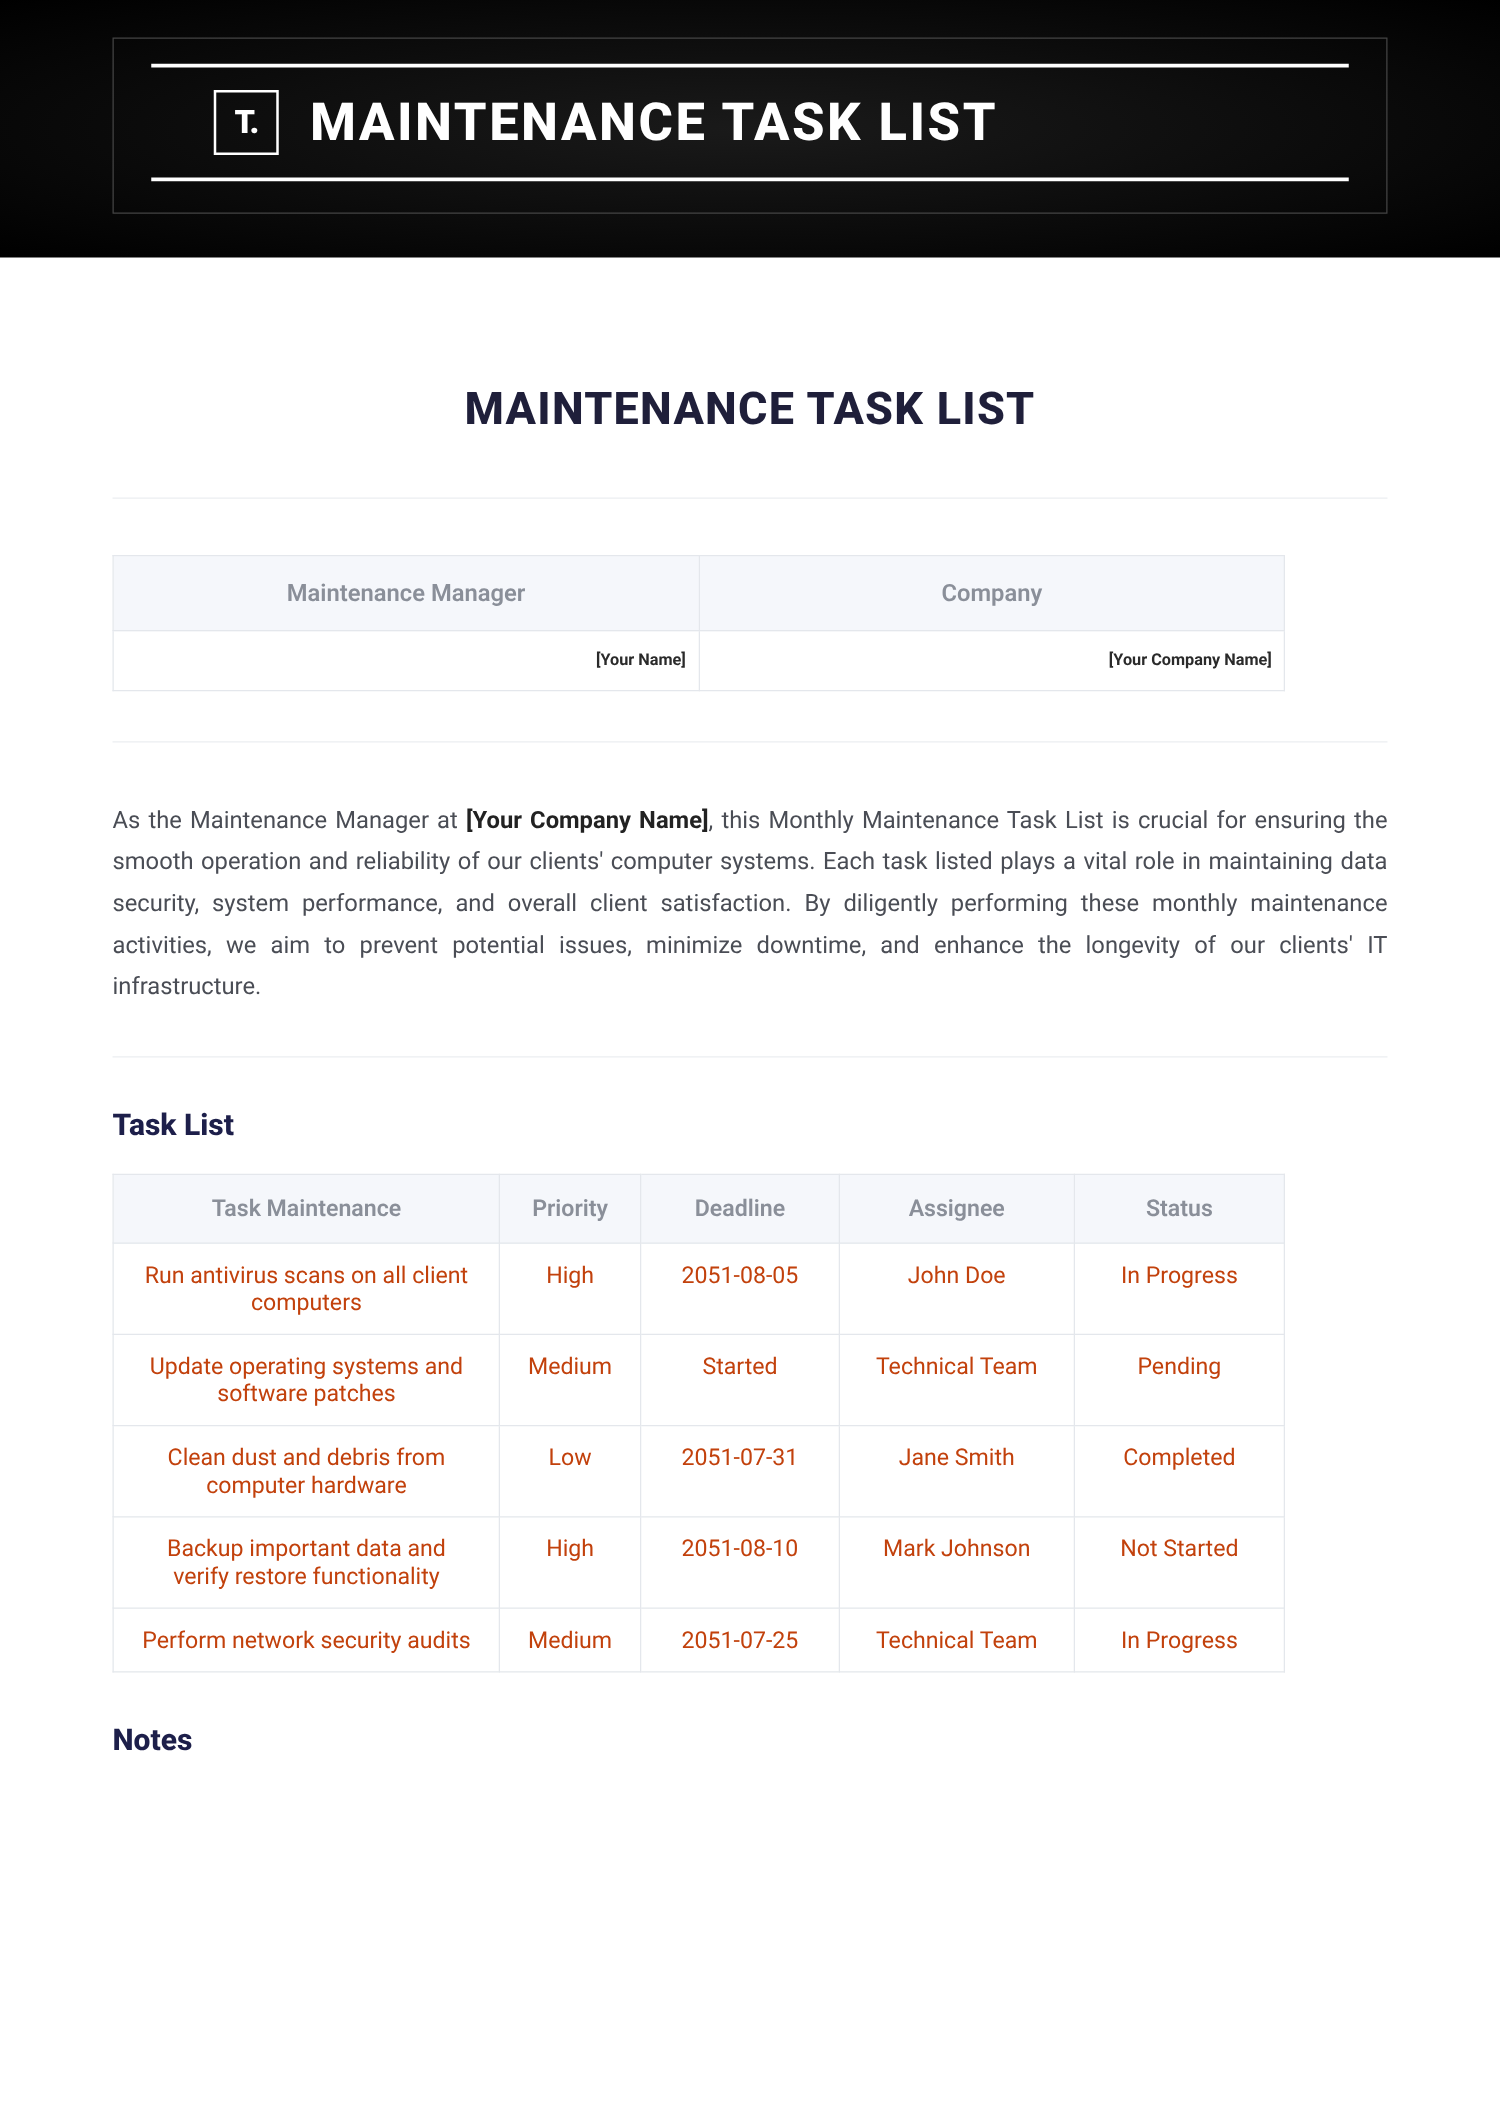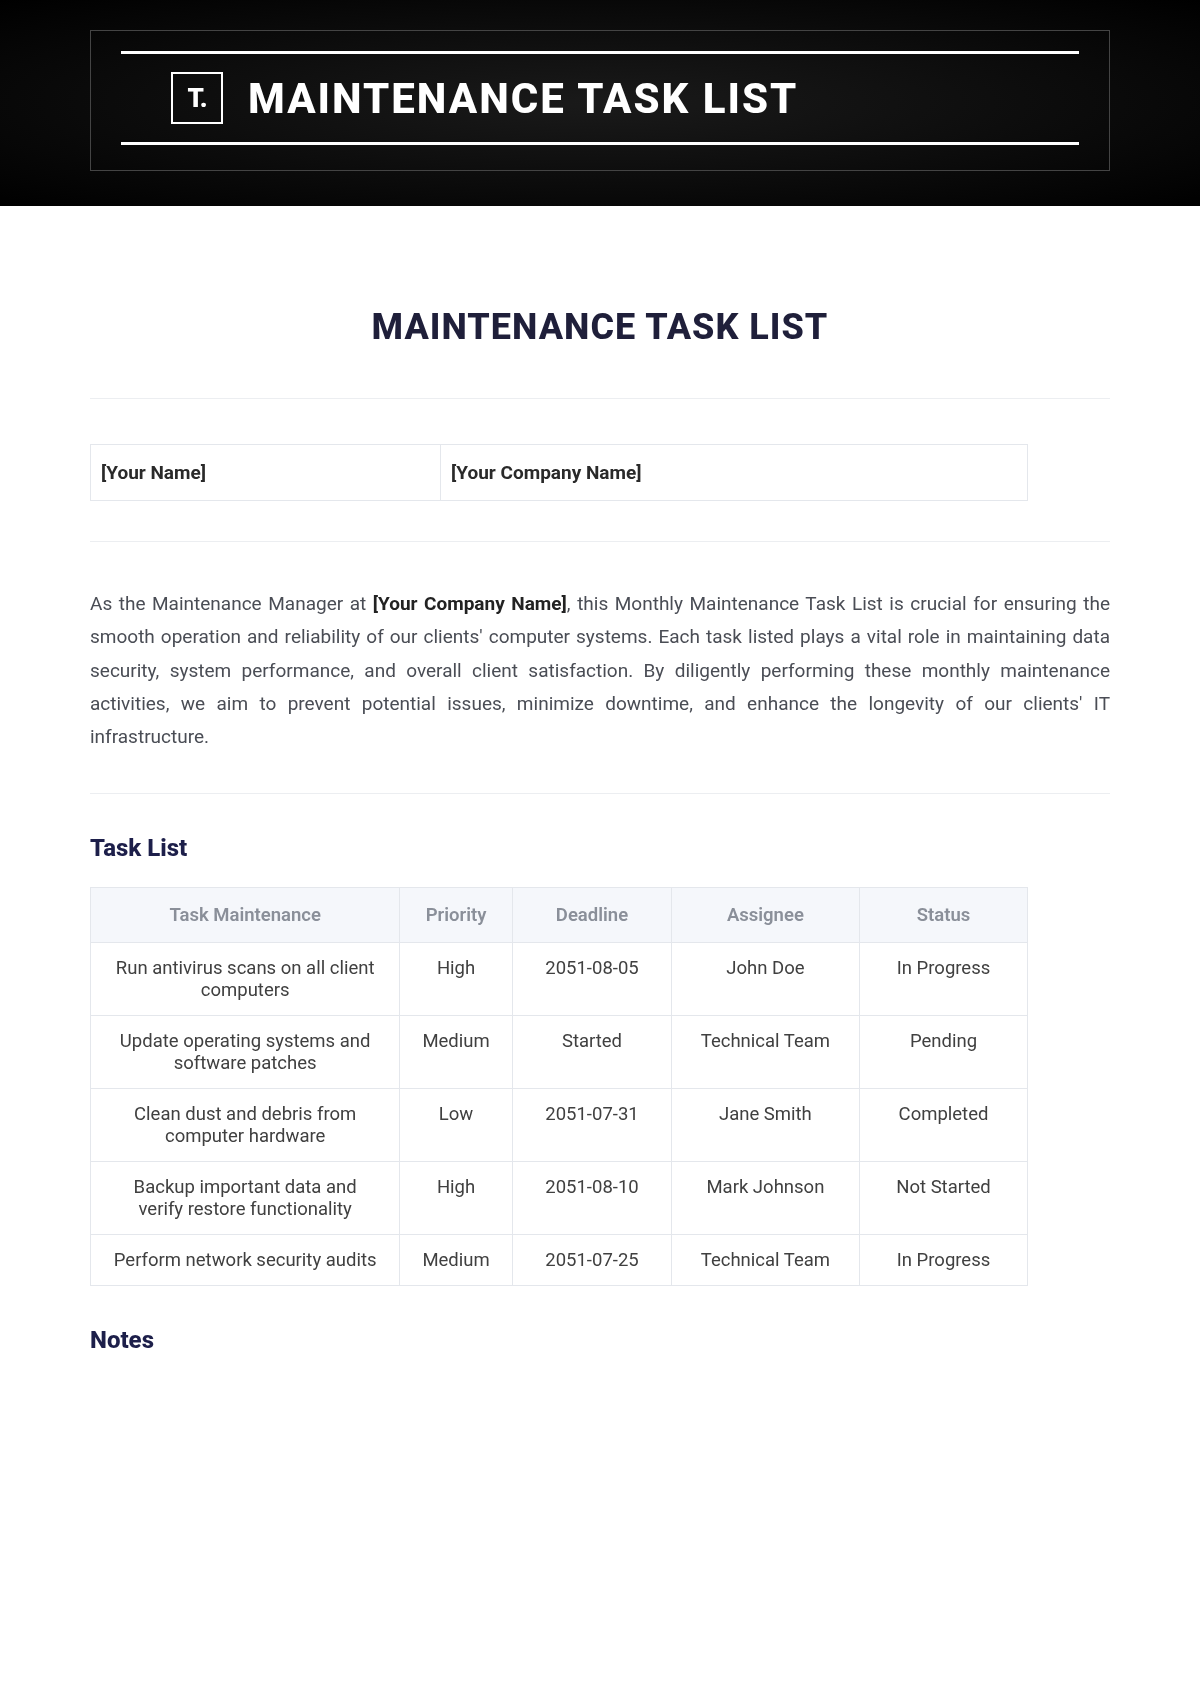--- a/index.html
+++ b/index.html
@@ -85,25 +85,25 @@
     color: #8a8f99;
     font-weight: 600;
     font-size: 19px;
     padding: 18px 10px;
     border: 1px solid #e4e7ec;
     text-align: center;
     width: 50%;
   }
   .info-table td {
     font-weight: 700;
-    font-size: 19px;
+    font-size: 13px;
     color: #2a2a2a;
     padding: 16px 10px;
     border: 1px solid #e4e7ec;
-    text-align: left;
+    text-align: right;
     margin-left: 24px;
   }
   .intro {
     margin: 45px 0 40px 0;
     font-size: 19px;
     line-height: 1.75;
     color: #4a4d55;
     text-align: justify;
   }
   .intro strong { color: #222; }
@@ -123,21 +123,21 @@
   }
   .task-table th {
     background: #f5f7fb;
     color: #8a8f99;
     font-weight: 600;
     padding: 16px 8px;
     border: 1px solid #e4e7ec;
     text-align: center;
   }
   .task-table td {
-    color: #404040;
+    color: #c2410c;
     padding: 14px 22px;
     border: 1px solid #e4e7ec;
     text-align: center;
     vertical-align: top;
   }
   .task-table td.desc {
     text-align: center;
   }
   .col-desc { width: 33%; }
   .col-prio { width: 12%; }
@@ -160,20 +160,24 @@
 </div>
 
 <div class="content">
 
   <h1 class="page-title">MAINTENANCE TASK LIST</h1>
   <hr class="hr-light">
 
   <div class="info-table-wrap">
     <table class="info-table">
       <tbody>
+          <tr>
+        <th>Maintenance Manager</th>
+        <th>Company</th>
+      </tr>
       <tr>
         <td>[Your Name]</td>
         <td>[Your Company Name]</td>
       </tr>
     </tbody>
       </table>
   </div>
 
   <hr class="hr-light">
 

